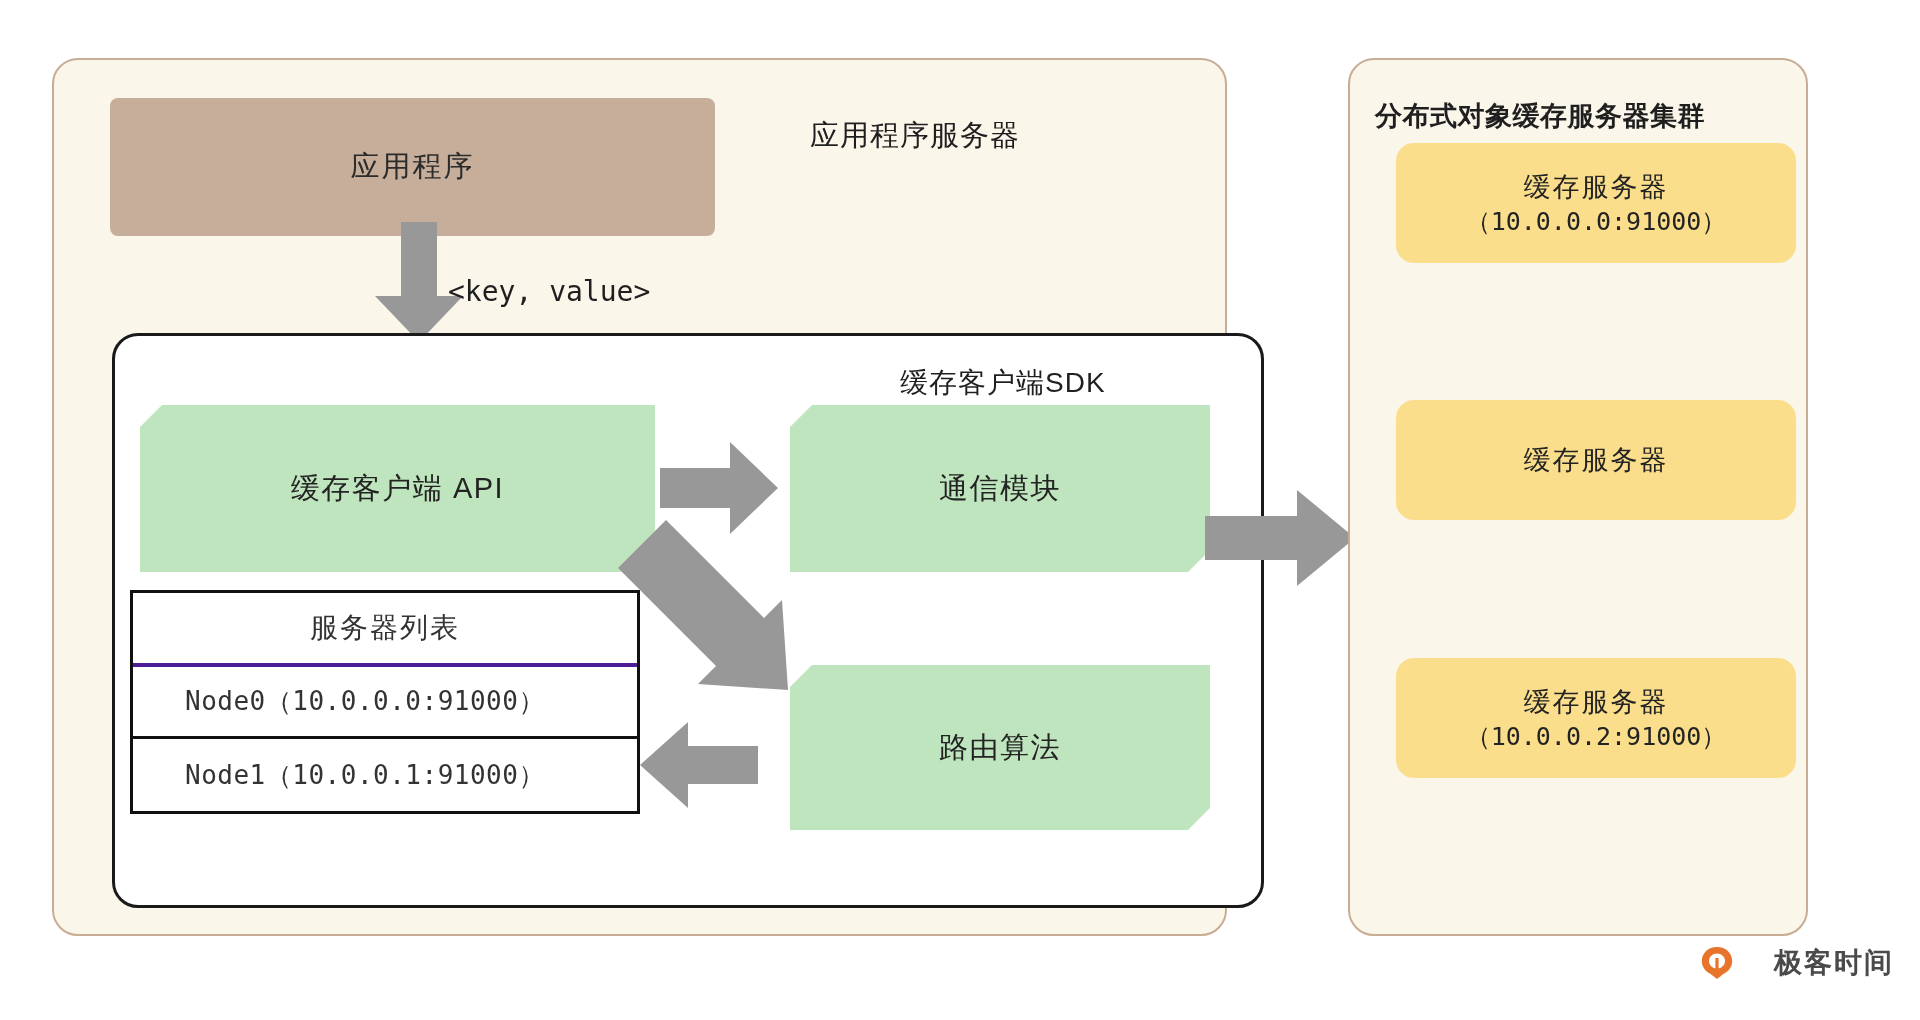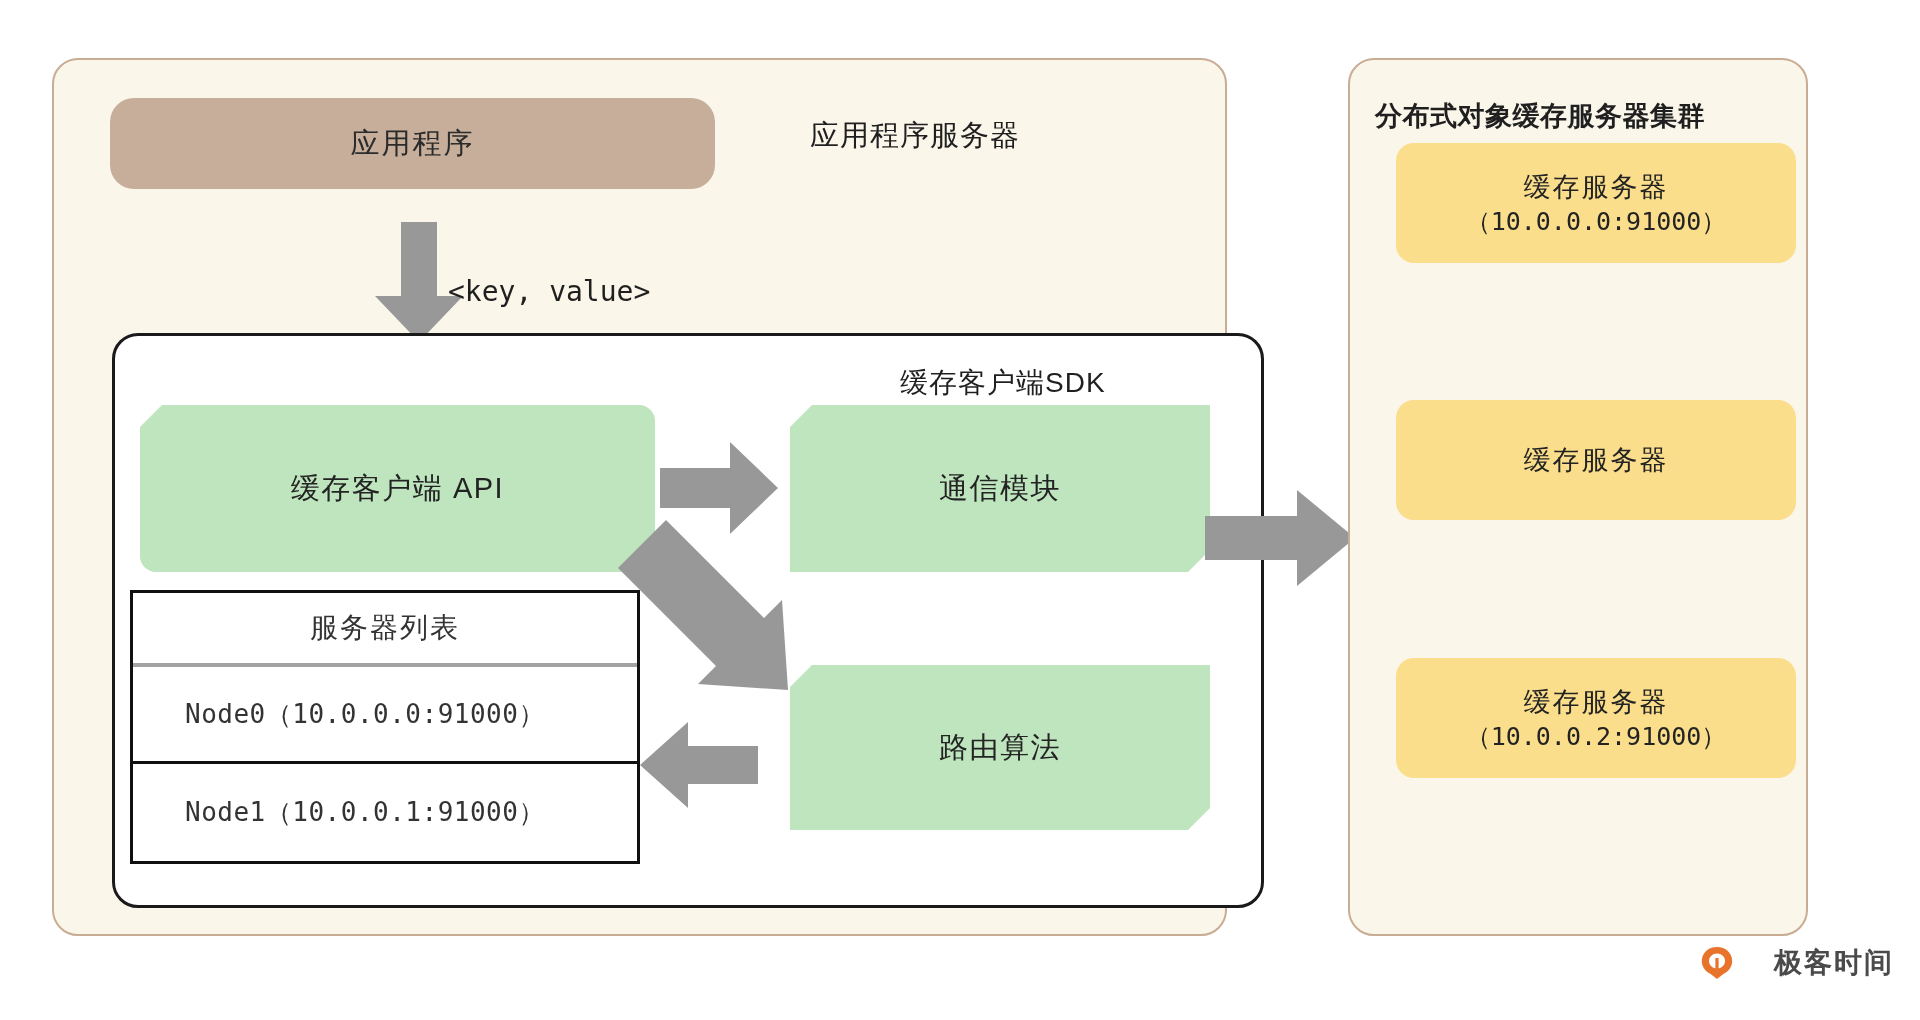--- a/index.html
+++ b/index.html
@@ -58,23 +58,23 @@
     font-size: 27px;
     letter-spacing: 0.5px;
   }
 
   
   #app-program-box {
     position: absolute;
     left: 110px;
     top: 98px;
     width: 605px;
-    height: 91px;
+    height: 138px;
     background: #C6AE9A;
-    border-radius: 24px;
+    border-radius: 8px;
     display: flex;
     align-items: center;
     justify-content: center;
     font-size: 29px;
     color: #2b2b2b;
     letter-spacing: 2px;
   }
 
   
   #sdk-box {
@@ -108,21 +108,20 @@
     font-size: 29px;
     color: #232323;
     letter-spacing: 1.5px;
     clip-path: polygon(22px 0, 100% 0, 100% calc(100% - 22px), calc(100% - 22px) 100%, 0 100%, 0 22px);
   }
   #cache-client-api-box {
     left: 140px;
     top: 405px;
     width: 515px;
     height: 167px;
-    border-radius: 16px;
   }
   #comm-module-box {
     left: 790px;
     top: 405px;
     width: 420px;
     height: 167px;
   }
   #routing-algo-box {
     left: 790px;
     top: 665px;
@@ -141,25 +140,25 @@
     background: #ffffff;
   }
   .table-header-row {
     height: 74px;
     display: flex;
     align-items: center;
     justify-content: center;
     font-size: 28px;
     color: #333333;
     letter-spacing: 2px;
-    border-bottom: 4px solid #a3a3a3;
+    border-bottom: 4px solid #4c1d95;
     box-sizing: border-box;
   }
   .table-row {
-    height: 97px;
+    height: 72px;
     display: flex;
     align-items: center;
     padding-left: 52px;
     font-family: "DejaVu Sans Mono", "Liberation Mono", monospace;
     font-size: 26px;
     color: #333333;
     border-bottom: 3px solid #101010;
     box-sizing: border-box;
     letter-spacing: 0.5px;
   }

